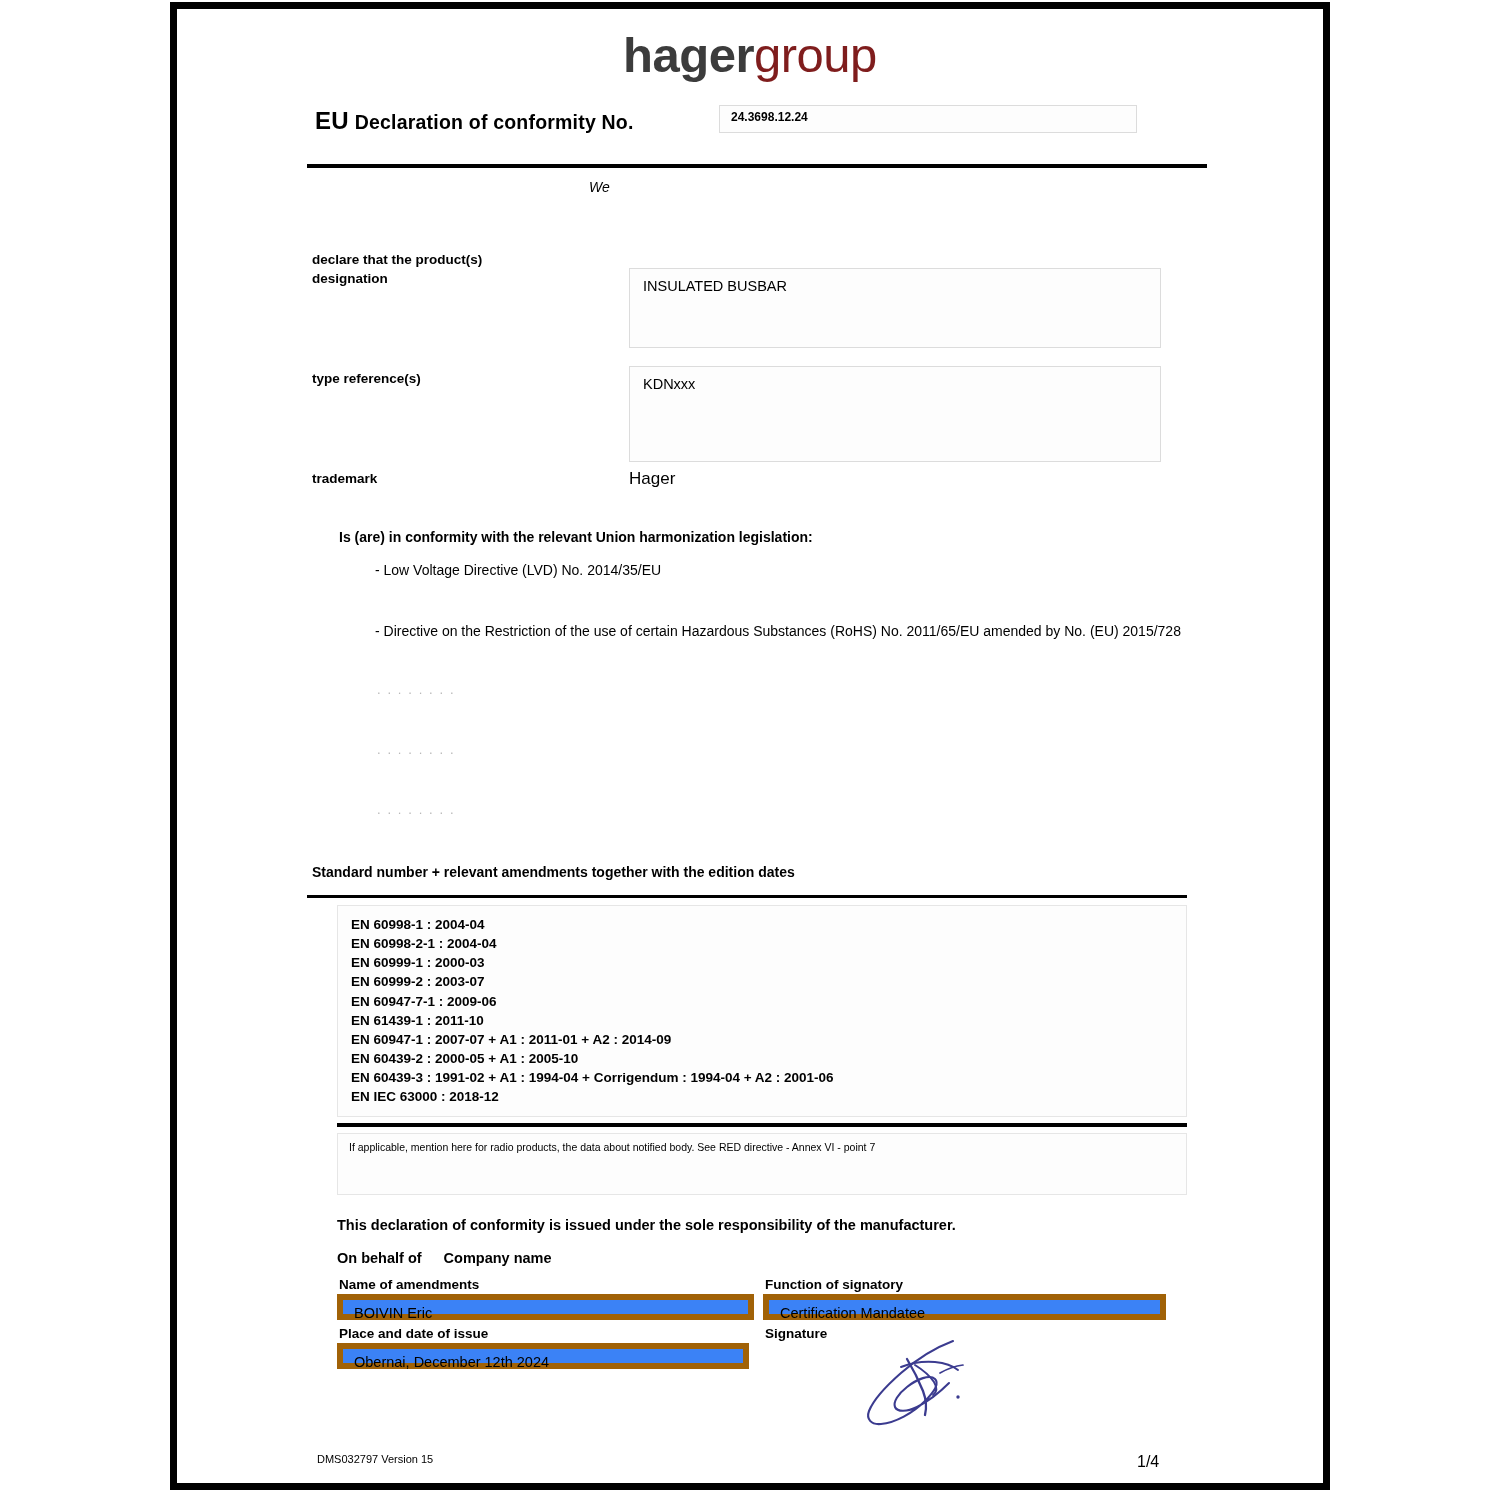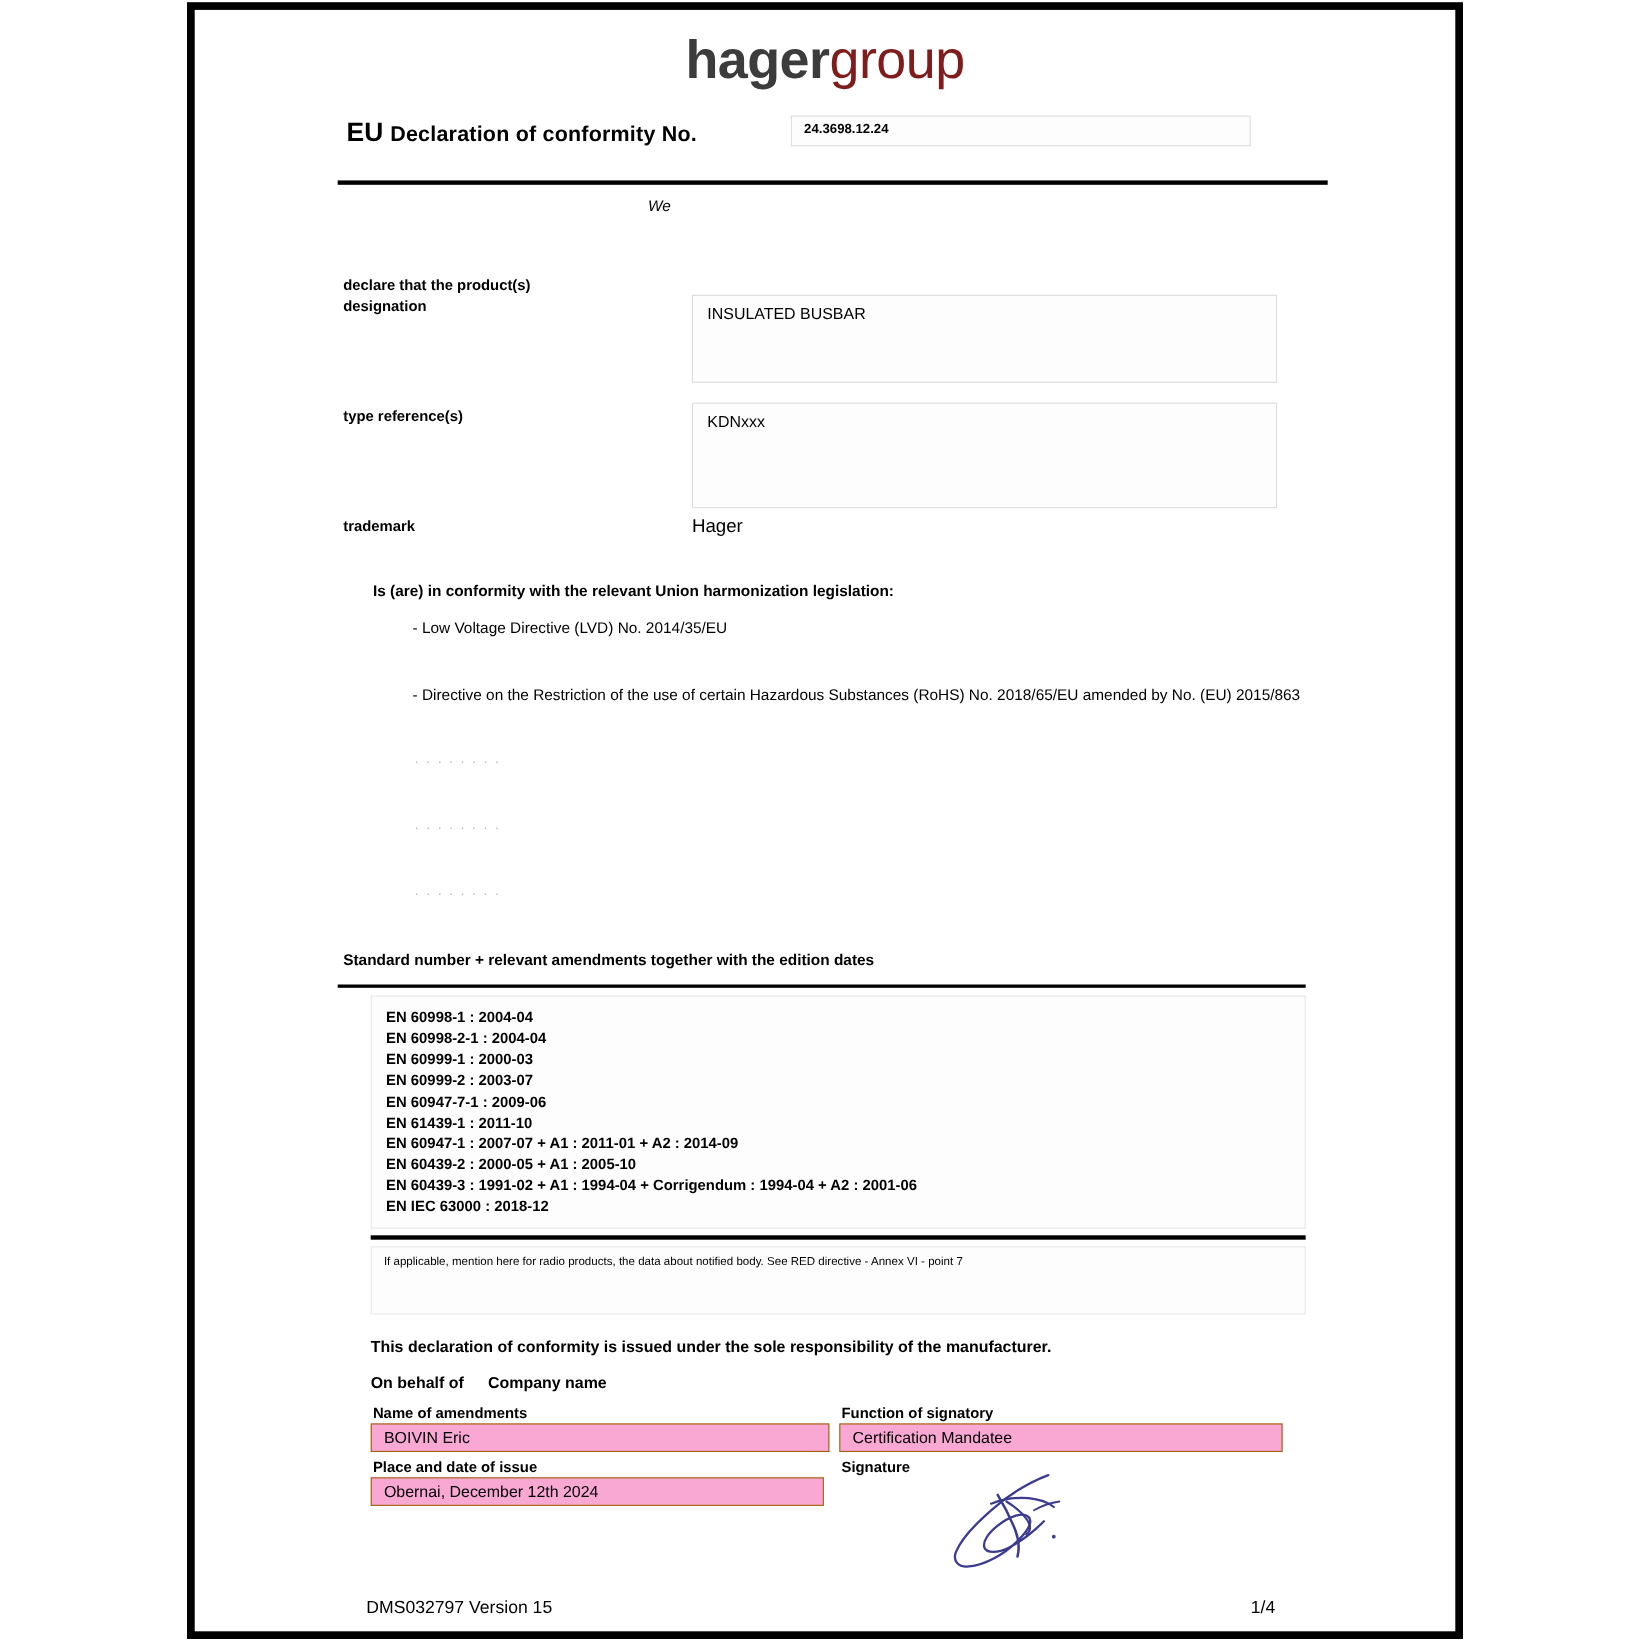--- a/index.html
+++ b/index.html
@@ -245,22 +245,22 @@
 
   
   .sg-label {
     position: absolute;
     font-size: 13.5px;
     font-weight: bold;
     white-space: nowrap;
   }
   .sg-box {
     position: absolute;
-    border: 1px solid #a16207;
-    background: #f9a8d4;
+    border: 6px solid #a16207;
+    background: #3b82f6;
     box-sizing: border-box;
   }
   .sg-box > span {
     position: absolute;
     left: 11px;
     top: 5px;
     font-size: 14.5px;
     white-space: nowrap;
   }
 
@@ -275,23 +275,23 @@
   .signature-wrap {
     position: absolute;
     left: 680px;
     top: 1320px;
     width: 130px;
     height: 105px;
   }
 
   
   .footer-left {
-    left: 156px;
+    left: 140px;
     top: 1443px;
-    font-size: 16px;
+    font-size: 11px;
   }
   .footer-right {
     left: 960px;
     top: 1443px;
     font-size: 16px;
   }
 </style>
 </head>
 <body>
 
@@ -326,21 +326,21 @@
     <div class="lbl lbl-typeref">type reference(s)</div>
     <div class="vbox box-typeref">
       <span>KDNxxx</span>
     </div>
 
     <div class="lbl lbl-trademark">trademark</div>
     <div class="t trademark-val">Hager</div>
 
     <div class="lbl lbl-conformity">Is (are) in conformity with the relevant Union harmonization legislation:</div>
     <div class="directive dir-0">- Low Voltage Directive (LVD) No. 2014/35/EU</div>
-    <div class="directive dir-1">- Directive on the Restriction of the use of certain Hazardous Substances (RoHS) No. 2018/65/EU amended by No. (EU) 2015/863</div>
+    <div class="directive dir-1">- Directive on the Restriction of the use of certain Hazardous Substances (RoHS) No. 2011/65/EU amended by No. (EU) 2015/728</div>
     <div class="dots dots-0">. . . . . . . .</div>
     <div class="dots dots-1">. . . . . . . .</div>
     <div class="dots dots-2">. . . . . . . .</div>
 
     <div class="lbl lbl-standard">Standard number + relevant amendments together with the edition dates</div>
     <div class="rule-thick rule-std-top"></div>
     <div class="box-standards">
       <div class="std-line">EN 60998-1 : 2004-04</div>
       <div class="std-line">EN 60998-2-1 : 2004-04</div>
       <div class="std-line">EN 60999-1 : 2000-03</div>

